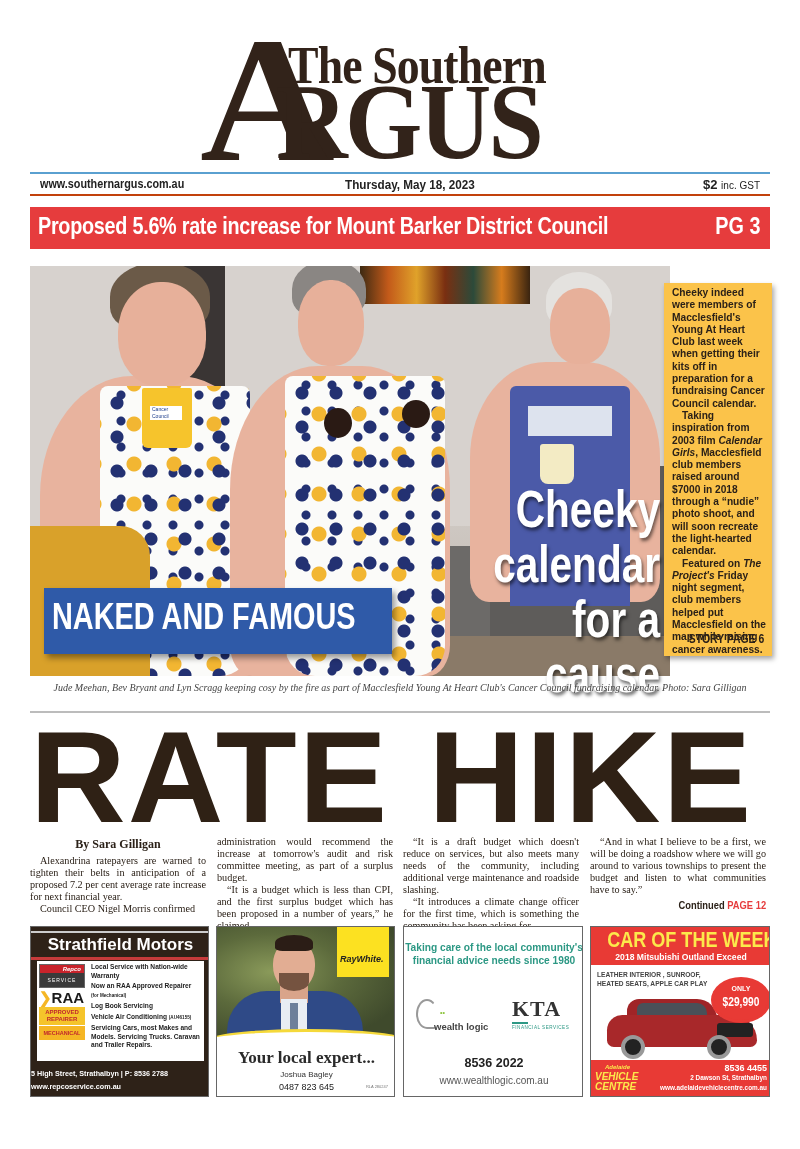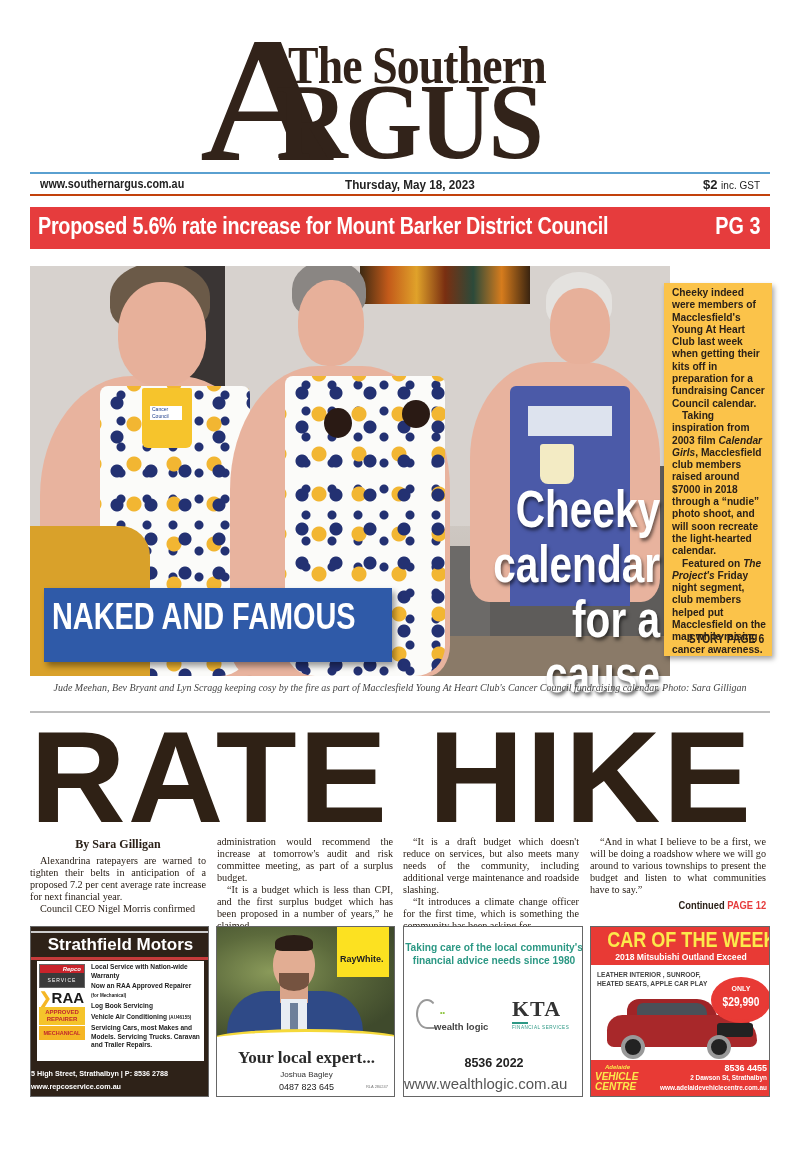--- a/index.html
+++ b/index.html
@@ -63,21 +63,21 @@
     background-color: #fbfbf9;
     background-image:
       radial-gradient(circle, #233172 6px, transparent 7px),
       radial-gradient(circle, #f2b632 7px, transparent 8px),
       radial-gradient(circle, #233172 4px, transparent 5px);
     background-size: 34px 34px, 40px 40px, 26px 26px;
     background-position: 0 0, 14px 18px, 8px 22px; }
   .mug { position: absolute; background: #f6c42c; border-radius: 2px 2px 6px 6px; }
   .mug-label { position: absolute; left: 8px; top: 18px; width: 32px; height: 14px; background: #fff; font-size: 5px; color: #1a3a8a; line-height: 7px; padding-left: 2px; }
 
-  .naked-box { position: absolute; left: 44px; top: 588px; width: 348px; height: 74px; background: #2f5aa8;
+  .naked-box { position: absolute; left: 44px; top: 588px; width: 348px; height: 66px; background: #2f5aa8;
     box-shadow: 3px 4px 6px rgba(0,0,0,0.4); }
   .naked-box span { position: absolute; left: 8px; top: 8px; color: #fff; font-weight: bold; font-size: 37px;
     white-space: nowrap; transform: scaleX(0.78); transform-origin: left; letter-spacing: 0px; }
 
   .cheeky { position: absolute; left: 400px; top: 482px; width: 260px; text-align: right; color: #fff;
     font-weight: bold; font-size: 52px; line-height: 55px; text-shadow: 2px 3px 4px rgba(0,0,0,0.55);
     transform: scaleX(0.78); transform-origin: right top; }
 
   .sidebar { position: absolute; left: 664px; top: 283px; width: 108px; height: 373px; background: #fbc34a;
     box-shadow: 2px 3px 5px rgba(0,0,0,0.35); padding: 4px 6px 0 8px; }
@@ -133,39 +133,39 @@
   .rw-photo { position: absolute; left: 0; top: 0; width: 179px; height: 112px;
     background: radial-gradient(ellipse at 30% 40%, #8a9a5a 0%, #5c6a3c 40%, #3f4a2c 80%); }
   .rw-body { position: absolute; left: 10px; top: 64px; width: 136px; height: 48px; background: #2f4a87; border-radius: 40px 40px 0 0; }
   .rw-shirt { position: absolute; left: 64px; top: 72px; width: 26px; height: 40px; background: #e9edf3; }
   .rw-tie { position: absolute; left: 73px; top: 76px; width: 8px; height: 36px; background: #6d7f9a; }
   .rw-neck { position: absolute; left: 63px; top: 58px; width: 28px; height: 18px; background: #d9a48a; }
   .rw-face { position: absolute; left: 56px; top: 14px; width: 42px; height: 50px; background: #e2ad93; border-radius: 45% 45% 50% 50%; }
   .rw-hair { position: absolute; left: 58px; top: 8px; width: 38px; height: 16px; background: #2b1d16; border-radius: 50% 50% 20% 20%; }
   .rw-beard { position: absolute; left: 62px; top: 46px; width: 30px; height: 18px; background: #5a3c2c; border-radius: 0 0 50% 50%; opacity: 0.8; }
   .rw-logo { position: absolute; left: 120px; top: 0; width: 52px; height: 50px; background: #fce121; }
-  .rw-logo span { position: absolute; left: 3px; top: 27px; font-weight: bold; font-size: 9px; color: #222; white-space: nowrap; }
+  .rw-logo span { position: absolute; left: 3px; top: 27px; font-weight: bold; font-style: italic; font-size: 9px; color: #222; white-space: nowrap; }
   .rw-wave { position: absolute; left: -10px; top: 102px; width: 200px; height: 24px; background: #fff; border-top: 3px solid #f5d93a; border-radius: 50% 50% 0 0; }
   .rw-tag { position: absolute; left: 0; top: 121px; width: 179px; text-align: center; font-family: "Liberation Serif", serif; font-weight: bold; font-size: 17px; color: #2a2a2a; }
   .rw-name { position: absolute; left: 0; top: 143px; width: 179px; text-align: center; font-size: 8px; color: #333; }
   .rw-phone { position: absolute; left: 0; top: 155px; width: 179px; text-align: center; font-size: 9px; color: #222; }
   .rw-rla { position: absolute; right: 6px; top: 157px; font-size: 4px; color: #777; }
 
   .ad-wl { left: 403px; width: 180px; background: #fff; }
   .wl-head { position: absolute; left: 0; top: 14px; width: 180px; text-align: center; font-weight: bold; font-size: 10.2px; line-height: 13px; color: #2c9884; }
   .wl-logo { position: absolute; left: 12px; top: 72px; width: 80px; height: 40px; }
   .wl-head-icon { position: absolute; left: 0; top: 0; width: 22px; height: 30px; border: 2px solid #999; border-radius: 50% 50% 20% 50%; border-right-color: transparent; }
   .wl-dots { position: absolute; left: 24px; top: 10px; font-size: 7px; color: #8cc43c; font-weight: bold; }
   .wl-word { position: absolute; left: 18px; top: 22px; font-weight: bold; font-size: 9.5px; color: #444; white-space: nowrap; }
   .kta { position: absolute; left: 108px; top: 70px; width: 60px; }
   .kta-word { font-family: "Liberation Serif", serif; font-weight: bold; font-size: 22px; color: #333; letter-spacing: 1px; line-height: 24px; }
   .kta-line { width: 16px; height: 2px; background: #2c9884; margin: 1px 0; }
   .kta-sub { font-size: 4.6px; color: #2c9884; letter-spacing: 0.5px; white-space: nowrap; }
   .wl-phone { position: absolute; left: 0; top: 129px; width: 180px; text-align: center; font-weight: bold; font-size: 12.5px; color: #222; }
-  .wl-url { position: absolute; left: 0; top: 148px; width: 180px; text-align: left; font-size: 15px; color: #555; }
+  .wl-url { position: absolute; left: 0; top: 148px; width: 180px; text-align: center; font-size: 10px; color: #555; }
 
   .ad-cw { left: 590px; width: 180px; background: #fff; }
   .cw-top { position: absolute; left: 0; top: 0; width: 180px; height: 38px; background: #e83a35; }
   .cw-title { position: absolute; left: 0; top: 1px; width: 180px; text-align: center; color: #fce94b; font-weight: bold; font-size: 22px;
     transform: scaleX(0.82); transform-origin: center; white-space: nowrap; line-height: 24px; }
   .cw-sub { position: absolute; left: 0; top: 25px; width: 180px; text-align: center; color: #fff; font-weight: bold; font-size: 8.6px; white-space: nowrap; }
   .cw-feat { position: absolute; left: 6px; top: 43px; font-weight: bold; font-size: 6.6px; line-height: 9px; color: #444; }
   .cw-burst { position: absolute; left: 123px; top: 53px; width: 54px; height: 40px; background: #e83a35; border-radius: 50%;
     box-shadow: 0 0 0 3px #e83a35; }
   .cw-only { position: absolute; left: 0; top: 5px; width: 54px; text-align: center; color: #fff; font-weight: bold; font-size: 7px; }

